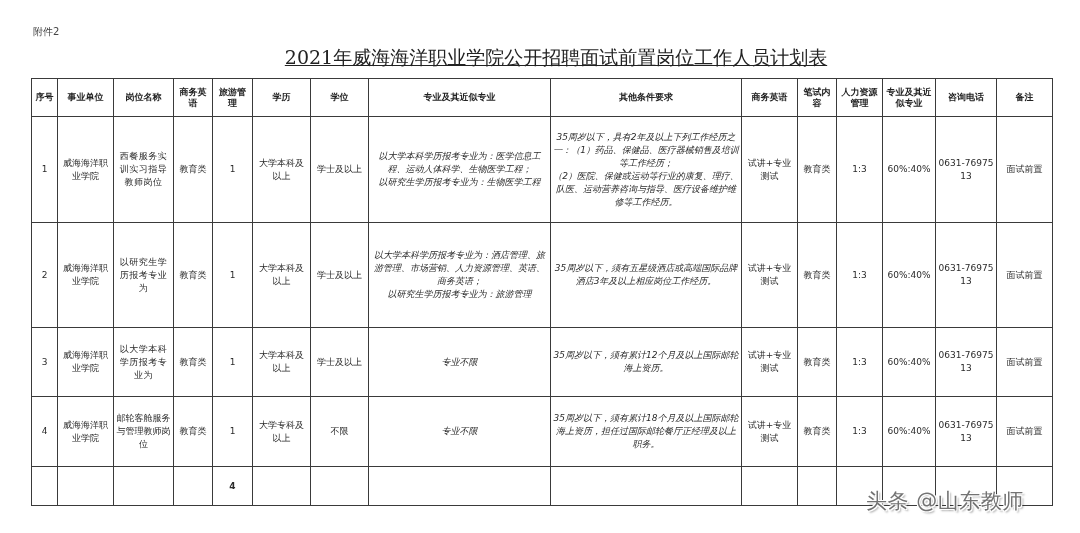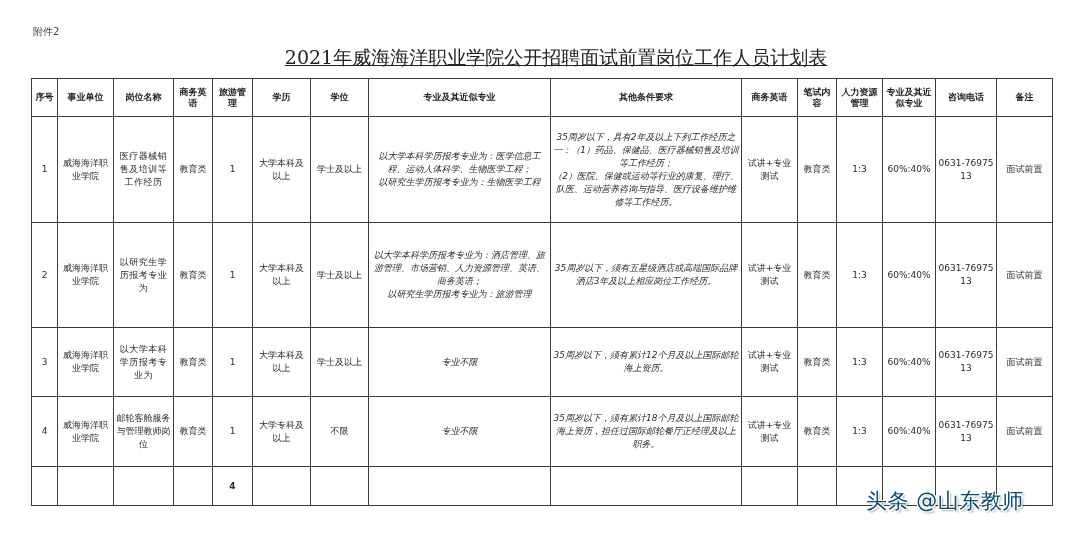--- a/index.html
+++ b/index.html
@@ -14,21 +14,21 @@
   table.plan td, table.plan th { border: 1px solid #3a3a3a; text-align: center; vertical-align: middle;
                font-size: 9px; line-height: 13px; padding: 1px 2px; overflow: hidden; word-break: break-all; }
   table.plan th { font-weight: bold; color: #222; font-size: 9px; line-height: 11px; }
   tr.hdr { height: 38px; }
   tr.r1 { height: 106px; } tr.r2 { height: 105px; } tr.r3 { height: 69px; } tr.r4 { height: 70px; }
   tr.tot { height: 39px; }
   td.left { text-align: left; padding-left: 3px; padding-right: 3px; }
   td.pos { text-align: left; padding-left: 4px; letter-spacing: 0.5px; }
   td.center-pos { text-align: center; }
   .total-num { font-weight: bold; }
-  .watermark { position: absolute; left: 866px; top: 487px; font-size: 21px; color: #0c4a6e;
+  .watermark { position: absolute; left: 866px; top: 487px; font-size: 21px; color: #737373;
                text-shadow: 1px 1px 0 #fff, -1px -1px 0 #fff, 1px -1px 0 #fff, -1px 1px 0 #fff, 2px 2px 2px rgba(0,0,0,0.35);
                letter-spacing: 0.5px; }
   .ml { white-space: pre-line; font-style: italic; }
 </style>
 </head>
 <body>
 
 <div class="attachment">附件2</div>
 <div class="title">2021年威海海洋职业学院公开招聘面试前置岗位工作人员计划表</div>
 
@@ -65,21 +65,21 @@
     <th>笔试内容</th>
     <th>人力资源管理</th>
     <th>专业及其近似专业</th>
     <th>咨询电话</th>
     <th>备注</th>
   </tr>
 
   <tr class="r1">
     <td>1</td>
     <td>威海海洋职业学院</td>
-    <td class="pos">医疗器械销售及培训等工作经历</td>
+    <td class="pos">西餐服务实训实习指导教师岗位</td>
     <td>教育类</td>
     <td>1</td>
     <td>大学本科及以上</td>
     <td>学士及以上</td>
     <td class="left ml">以大学本科学历报考专业为：医学信息工程、运动人体科学、生物医学工程；
 以研究生学历报考专业为：生物医学工程</td>
     <td class="left ml">35周岁以下，具有2年及以上下列工作经历之一：（1）药品、保健品、医疗器械销售及培训等工作经历；
 （2）医院、保健或运动等行业的康复、理疗、队医、运动营养咨询与指导、医疗设备维护维修等工作经历。</td>
     <td>试讲+专业测试</td>
     <td>教育类</td>

